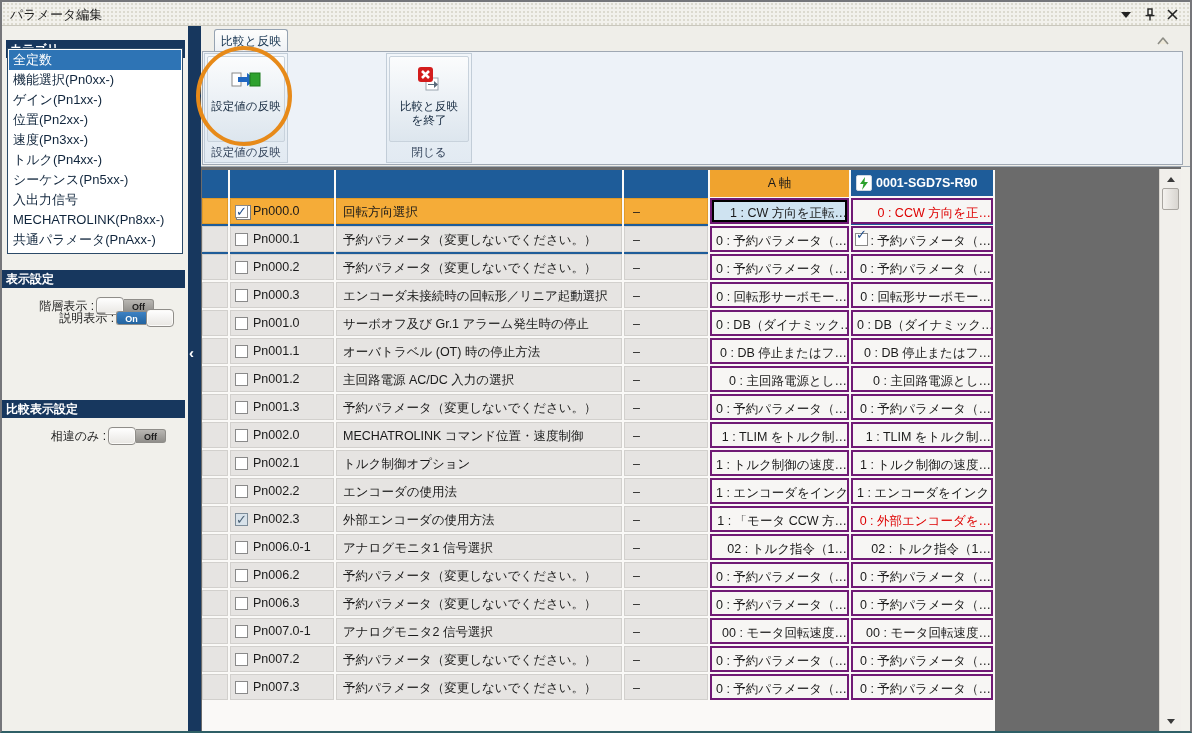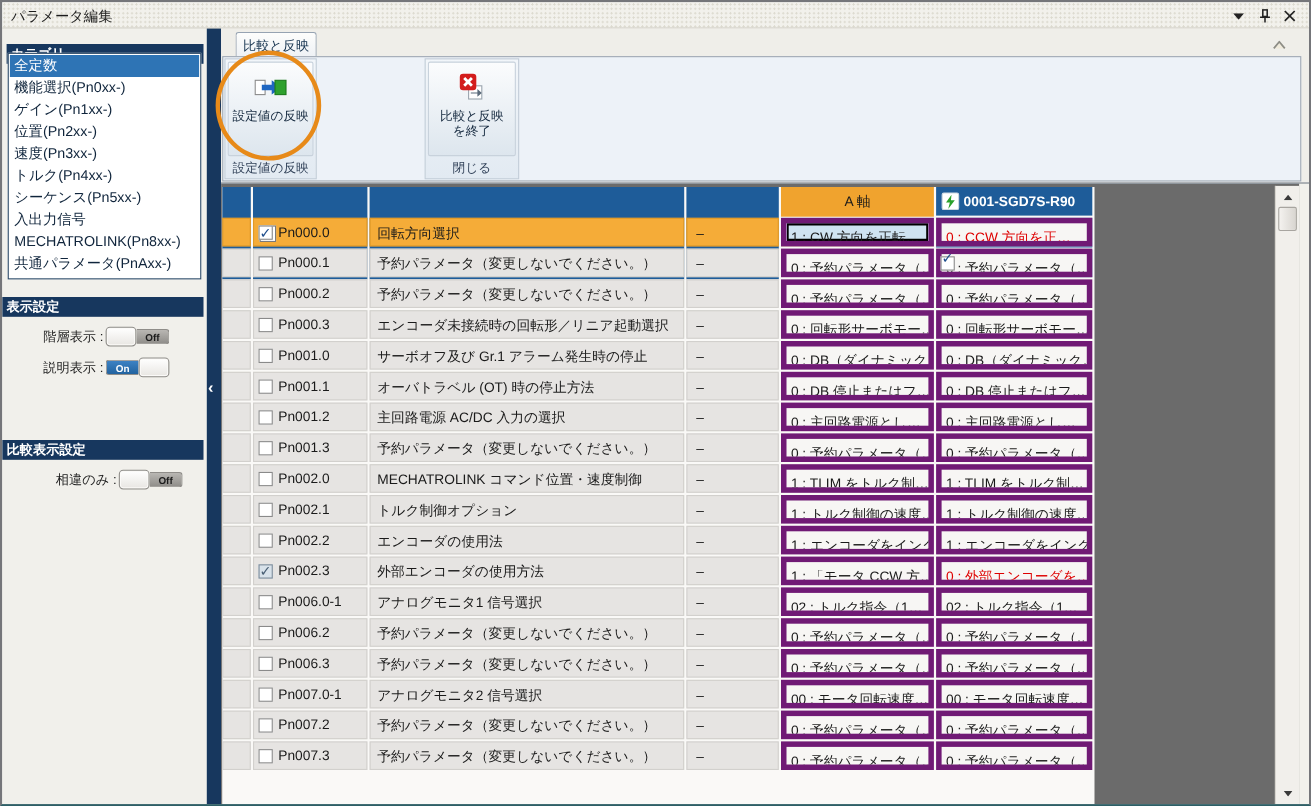--- a/index.html
+++ b/index.html
@@ -73,21 +73,21 @@
   .hs-val { height:25px; padding-left:4px; }
   .col-ref .hs-title, .col-ref .hs-axis, .col-ref .hs-val { background:#f0a32e; color:#1a1a1a; }
   .col-tgt .hs-title, .col-tgt .hs-axis, .col-tgt .hs-val { background:#1e5c99; color:#fff; }
 
   .trow { display:contents; }
   .c { height:26px; font-size:12.5px; line-height:26px; white-space:nowrap; overflow:hidden; color:#1a1a1a; }
   .c-sel { background:#e6e4e2; border:1px solid #d2d0cd; }
   .c-no { background:#e6e4e2; border:1px solid #d2d0cd; display:flex; align-items:center; padding-left:4px; }
   .c-name { background:#e6e4e2; border:1px solid #d2d0cd; padding-left:6px; }
   .c-unit { background:#e6e4e2; border:1px solid #d2d0cd; padding-left:8px; }
-  .v { background:#f7f6f4; border:5px solid #701a75; padding-left:4px; }
+  .v { background:#f7f6f4; border:2px solid #701a75; padding-left:4px;text-align:right; }
   .trow.hl .c-sel, .trow.hl .c-no, .trow.hl .c-name, .trow.hl .c-unit { background:#f5ac38; border-color:#e09a28; }
   .cell-ref.sel { background:#cfe3f1; box-shadow:inset 0 0 0 2px #000; }
   .cell-target.red { color:#de0000; font-weight:normal; }
 
   .cb { width:13px; height:13px; background:#fff; border:1px solid #8a8a8a; margin-right:5px; flex:0 0 13px; position:relative; }
   .cb.checked::after { content:"✓"; position:absolute; left:0px; top:-7px; font-size:13px; font-weight:bold; color:#1f4e8c; }
   .cb.gray { background:#d8e2ea; border-color:#7d8c99; }
   .cb.gray::after { color:#4a6075; }
   .cb-hdr { width:15px; height:15px; background:#fff; border:1px solid #7a7a7a; margin:0 6px 0 6px; position:relative; }
   .cb-hdr .inner { position:absolute; left:2px; top:2px; right:2px; bottom:2px; background:#3a6ea5; }
@@ -138,21 +138,21 @@
         <div class="cat-item">共通パラメータ(PnAxx-)</div>
       </div>
     <div id="disp-hdr" class="side-hdr">表示設定</div>
     <div class="tgl-row" style="top:270px;">
       <span class="tgl-label">階層表示 :</span>
       <span class="toggle">
         <span class="knob"></span>
           <span class="seg off">Off</span>
       </span>
     </div>
-    <div class="tgl-row" style="top:298px;">
+    <div class="tgl-row" style="top:282px;margin-left:20px;">
       <span class="tgl-label">説明表示 :</span>
       <span class="toggle">
         <span class="seg on">On</span>
           <span class="knob"></span>
       </span>
     </div>
     <div id="cmp-hdr" class="side-hdr">比較表示設定</div>
     <div class="tgl-row" style="top:400px;padding-left:12px;">
       <span class="tgl-label">相違のみ :</span>
       <span class="toggle">

